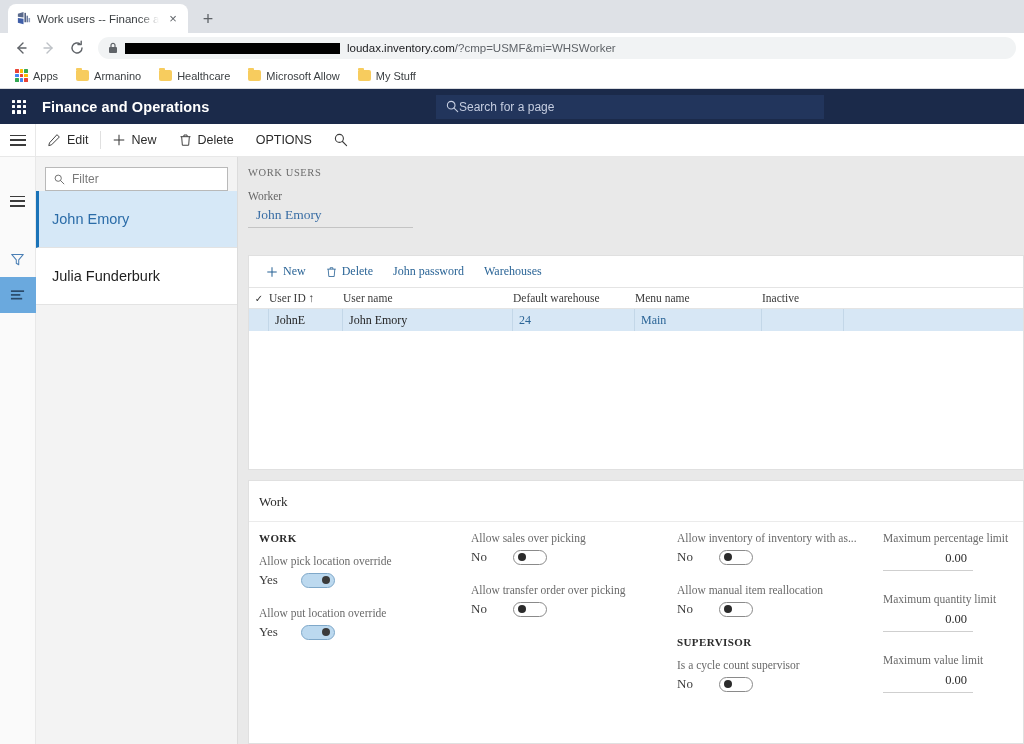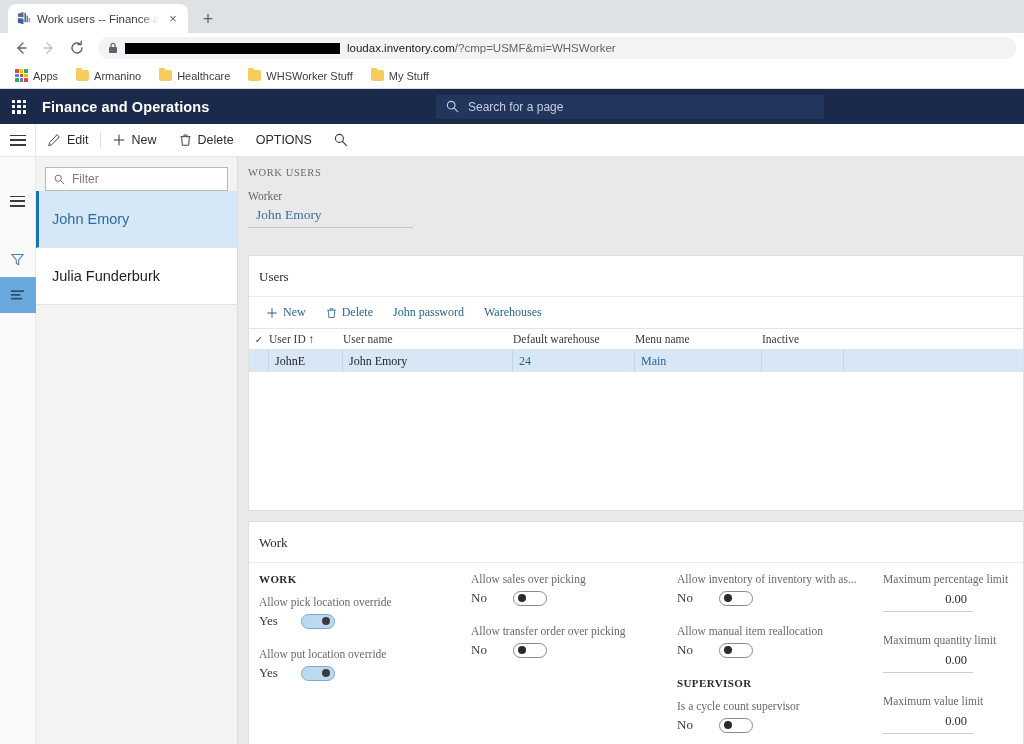--- a/index.html
+++ b/index.html
@@ -141,21 +141,21 @@
   .waffle-grid i { background:#fff; display:block; border-radius:0.5px;}
   .app-title {
     color: #ffffff; font-size: 14.5px; font-weight: bold;
     margin-left: 4px; letter-spacing: 0.1px;
   }
   .app-search {
     width: 388px; height: 24px;
     background: #22355c;
     margin-left: auto; margin-right: 200px;
     display: flex; align-items: center;
-    padding: 0 10px; gap: 9px;
+    padding: 0 10px; 
   }
   .app-search .sicon { color:#c5cde0; font-size: 12px; }
   .app-search .stext { color:#c5cde0; font-size: 12px; }
 
   .action-bar {
     height: 33px;
     background: #ffffff;
     border-bottom: 1px solid #e8e8e8;
     display: flex; align-items: center;
     flex: 0 0 33px;
@@ -392,21 +392,21 @@
   <div class="bm">
     <span class="bm-folder"></span>
     <span>Armanino</span>
   </div>
   <div class="bm">
     <span class="bm-folder"></span>
     <span>Healthcare</span>
   </div>
   <div class="bm">
     <span class="bm-folder"></span>
-    <span>WHSWorker Stuff</span>
+    <span>Microsoft Allow</span>
   </div>
   <div class="bm">
     <span class="bm-folder"></span>
     <span>My Stuff</span>
   </div>
 </div>
 
 <div class="app">
 
   <div class="app-header">
@@ -534,21 +534,20 @@
 
     <div class="content">
 
       <div class="content-head">
         <div class="page-caption">WORK USERS</div>
         <div class="field-label">Worker</div>
         <div class="worker-field">John Emory</div>
       </div>
 
       <div class="card" style="margin-top:27px;">
-        <div class="card-title">Users</div>
         <div class="card-tools">
           <div class="tool-link">
             <span>
               <svg width="12" height="12" viewBox="0 0 14 14">
                   <line x1="7" y1="1.5" x2="7" y2="12.5" stroke="#2a6496" stroke-width="1.2"></line>
                   <line x1="1.5" y1="7" x2="12.5" y2="7" stroke="#2a6496" stroke-width="1.2"></line>
                 </svg>
             </span>
             <span>New</span>
           </div>

